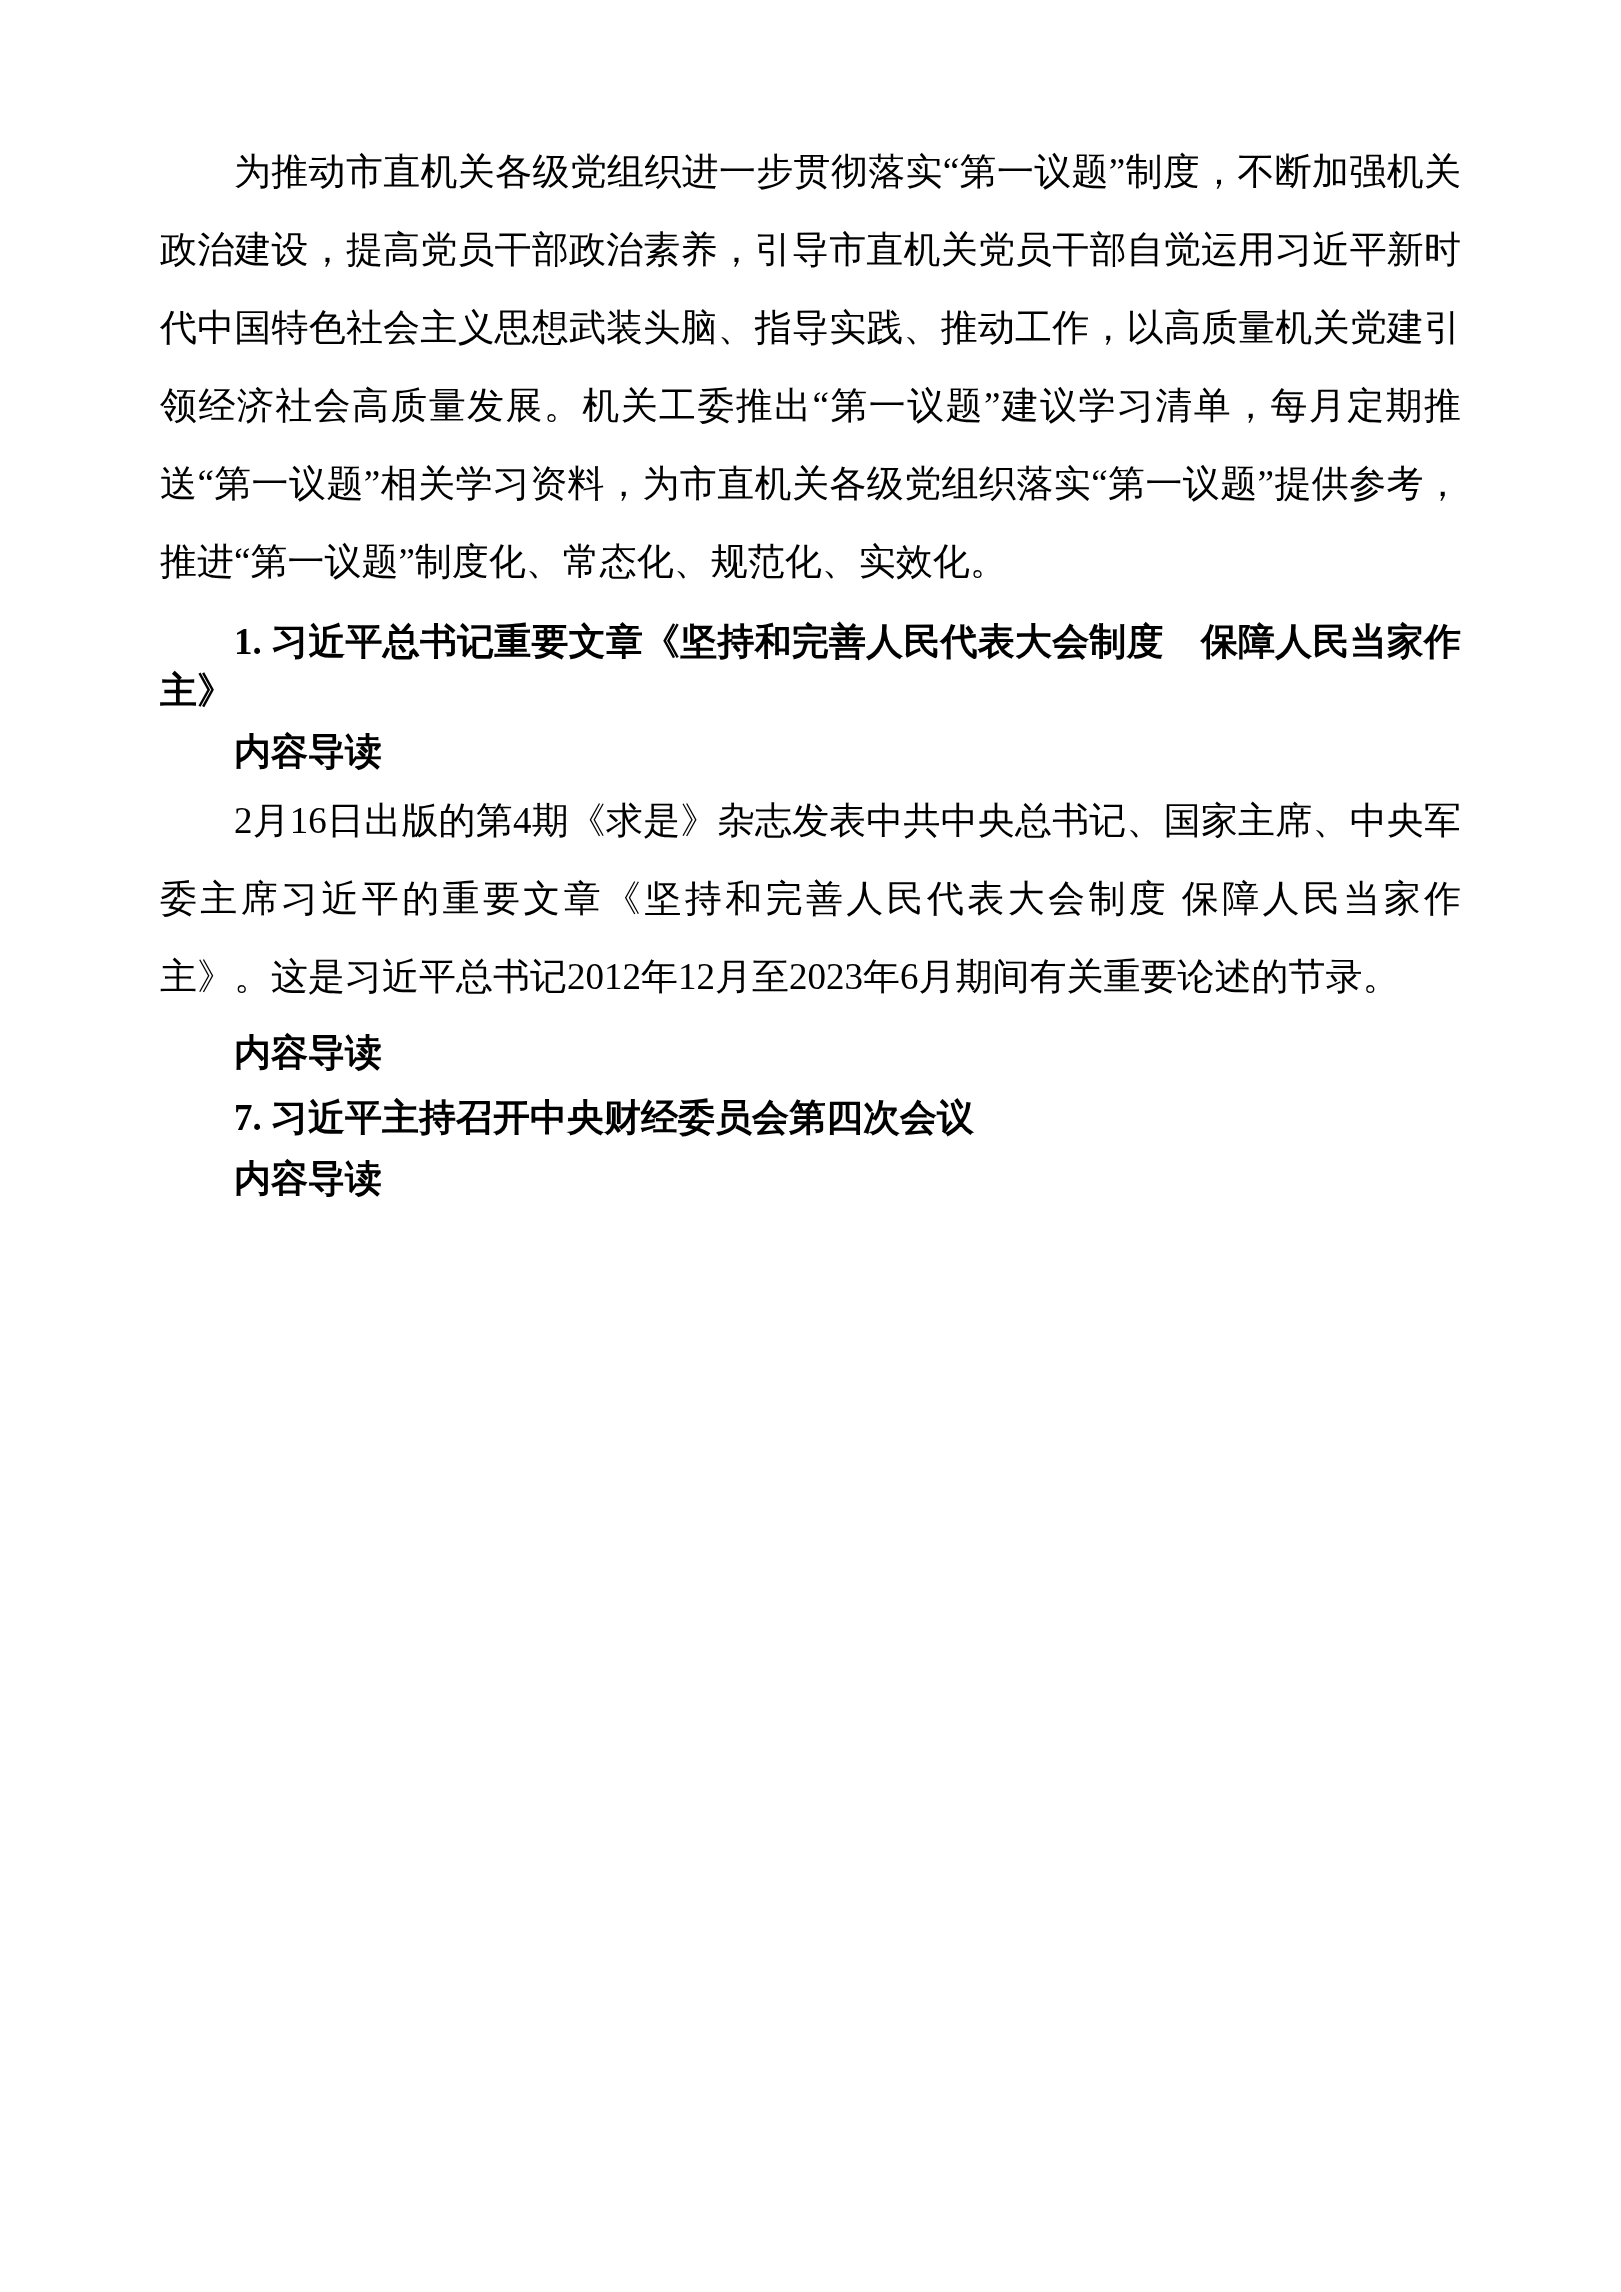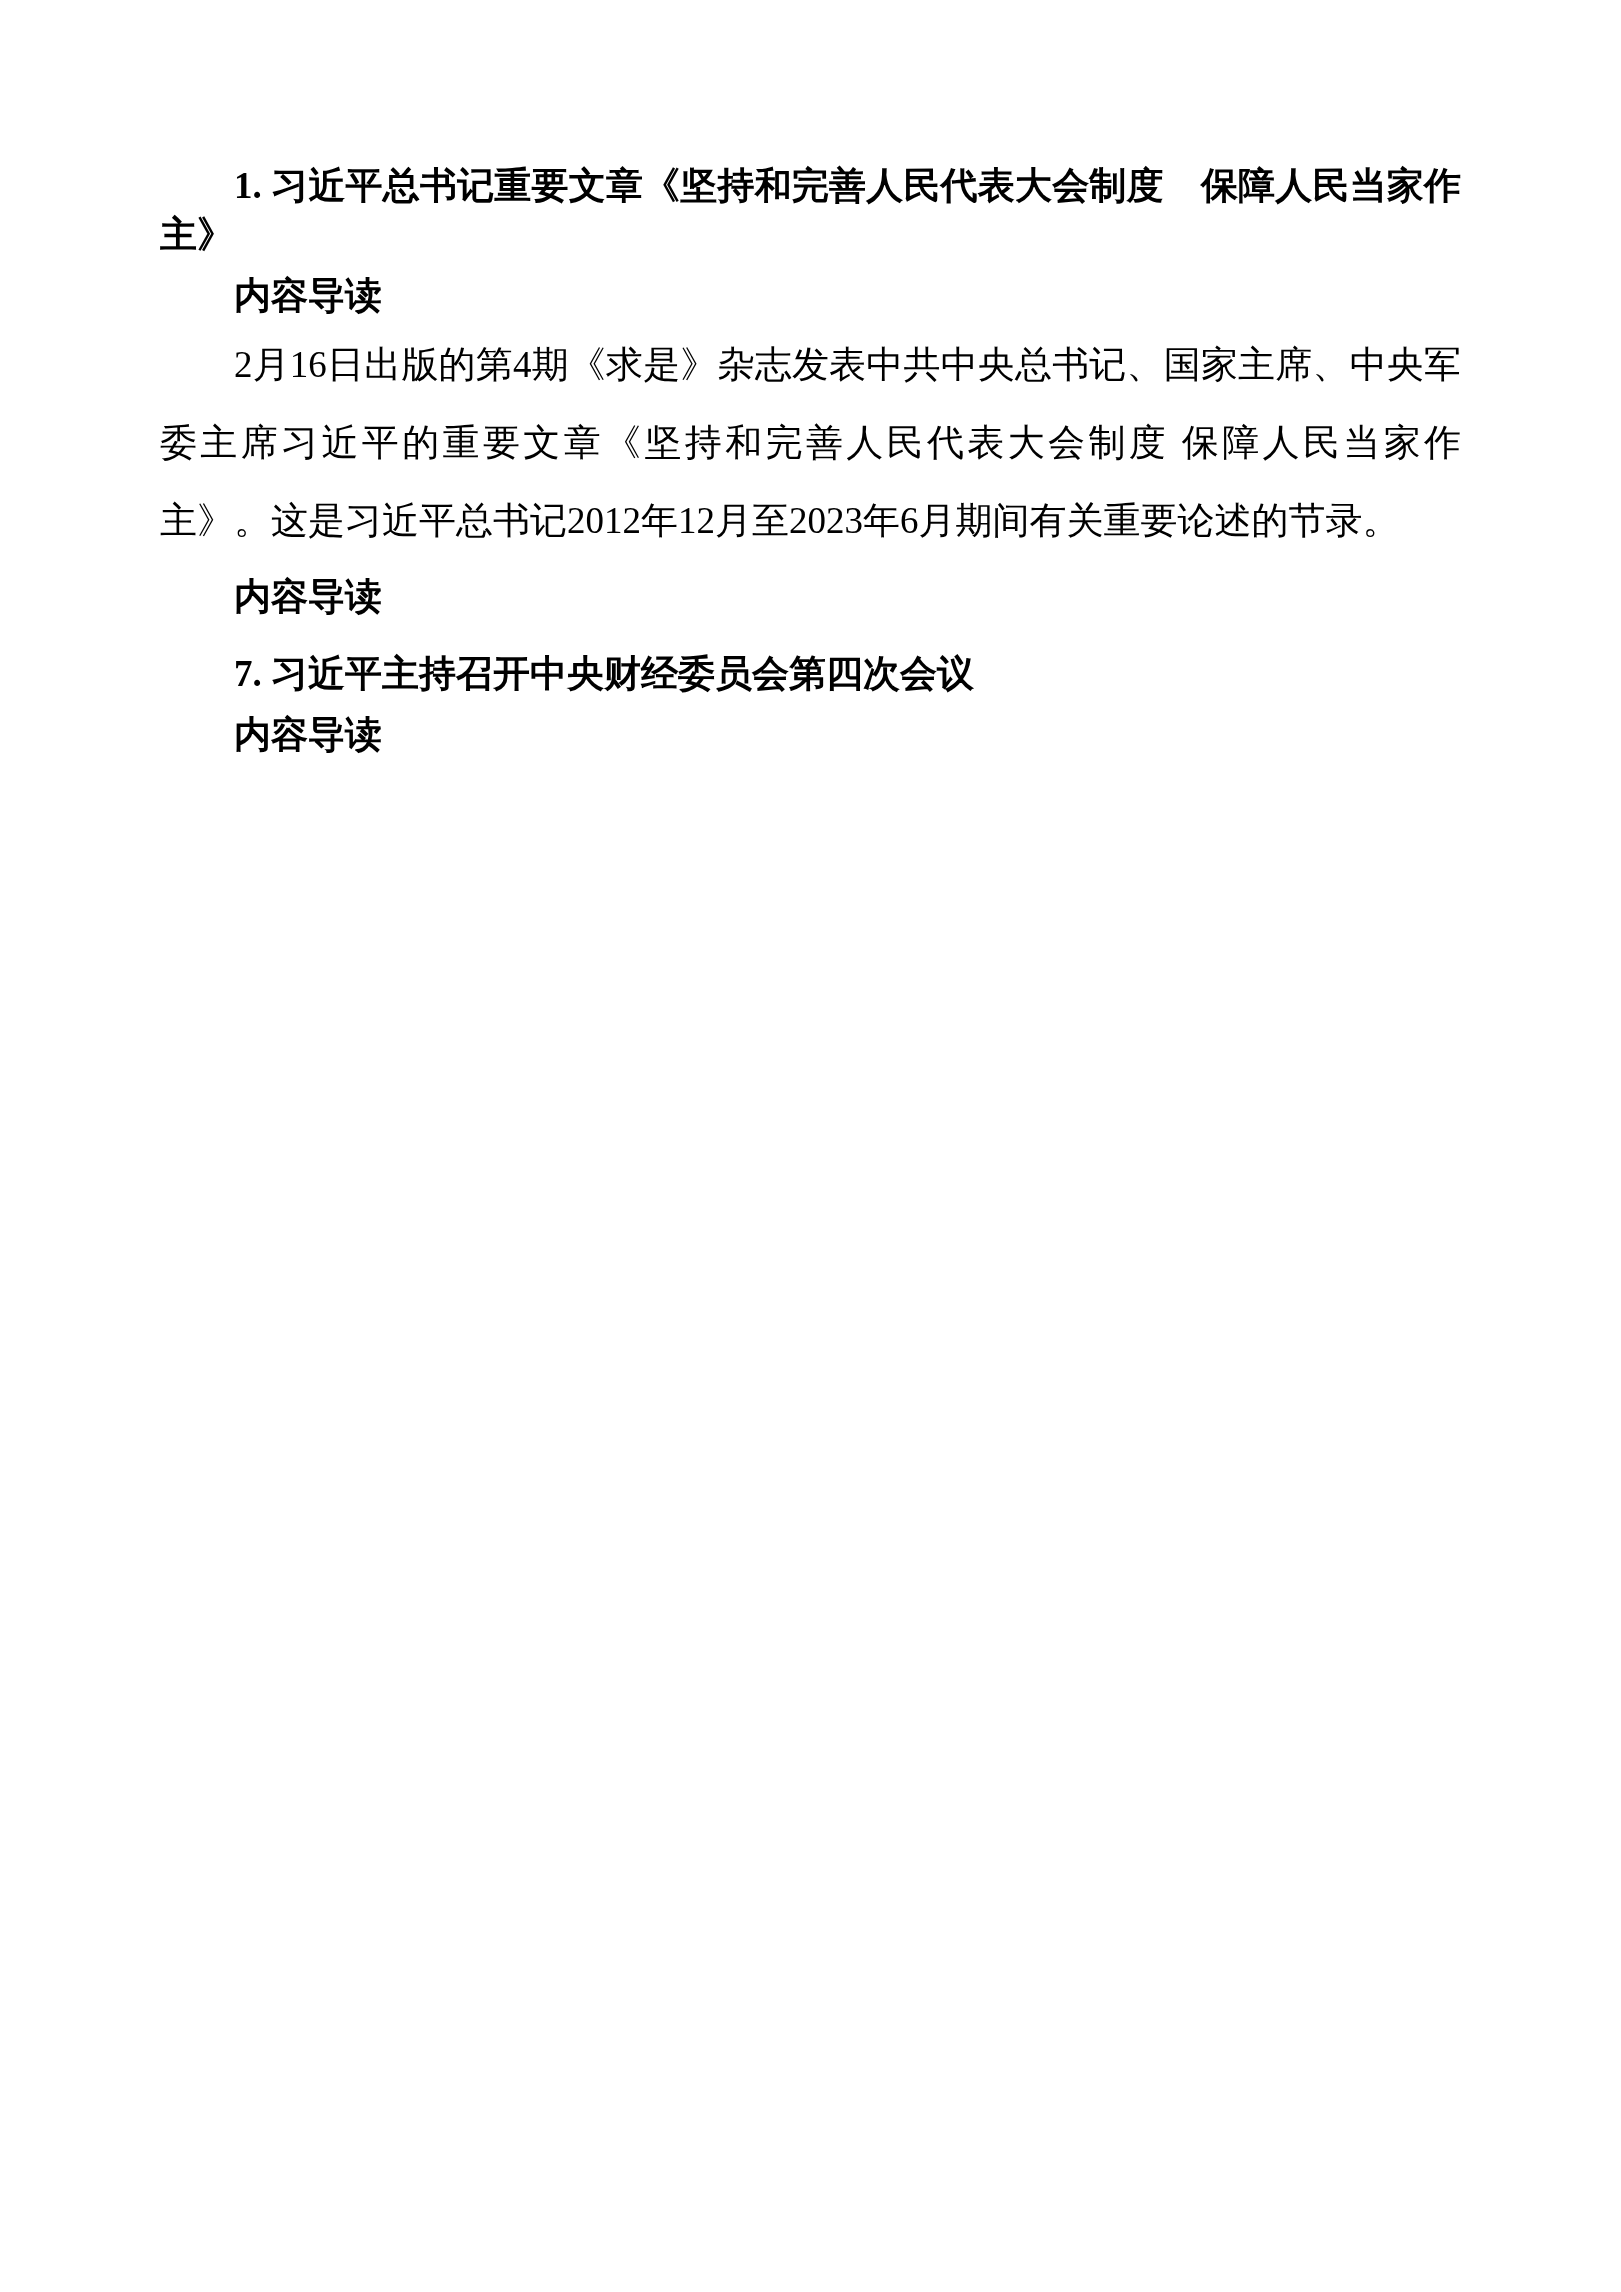--- a/index.html
+++ b/index.html
@@ -25,37 +25,38 @@
       text-align: justify;
       text-indent: 2em;
       word-break: break-all;
     }
     .heading {
       font-size: 37px;
       line-height: 49px;
       font-weight: 700;
       text-align: justify;
       text-indent: 2em;
-      margin-top: 28px;
+      margin-top: 16px;
       word-break: break-all;
     }
     .subheading {
       font-size: 37px;
       line-height: 49px;
       font-weight: 700;
       text-indent: 2em;
       margin-top: 12px;
       margin-bottom: 5.9px;
     }
   </style>
 </head>
 <body>
 
 <div class="page">
 
+  <p class="para">为推动市直机关各级党组织进一步贯彻落实“第一议题”制度，不断加强机关政治建设，提高党员干部政治素养，引导市直机关党员干部自觉运用习近平新时代中国特色社会主义思想武装头脑、指导实践、推动工作，以高质量机关党建引领经济社会高质量发展。机关工委推出“第一议题”建议学习清单，每月定期推送“第一议题”相关学习资料，为市直机关各级党组织落实“第一议题”提供参考，推进“第一议题”制度化、常态化、规范化、实效化。</p>
 
   <h2 class="heading">1. 习近平总书记重要文章《坚持和完善人民代表大会制度　保障人民当家作主》</h2>
   <h3 class="subheading">内容导读</h3>
   <p class="para">2月16日出版的第4期《求是》杂志发表中共中央总书记、国家主席、中央军委主席习近平的重要文章《坚持和完善人民代表大会制度 保障人民当家作主》。这是习近平总书记2012年12月至2023年6月期间有关重要论述的节录。</p>
 
   <h3 class="subheading">内容导读</h3>
 
   <h2 class="heading">7. 习近平主持召开中央财经委员会第四次会议</h2>
   <h3 class="subheading">内容导读</h3>
 

